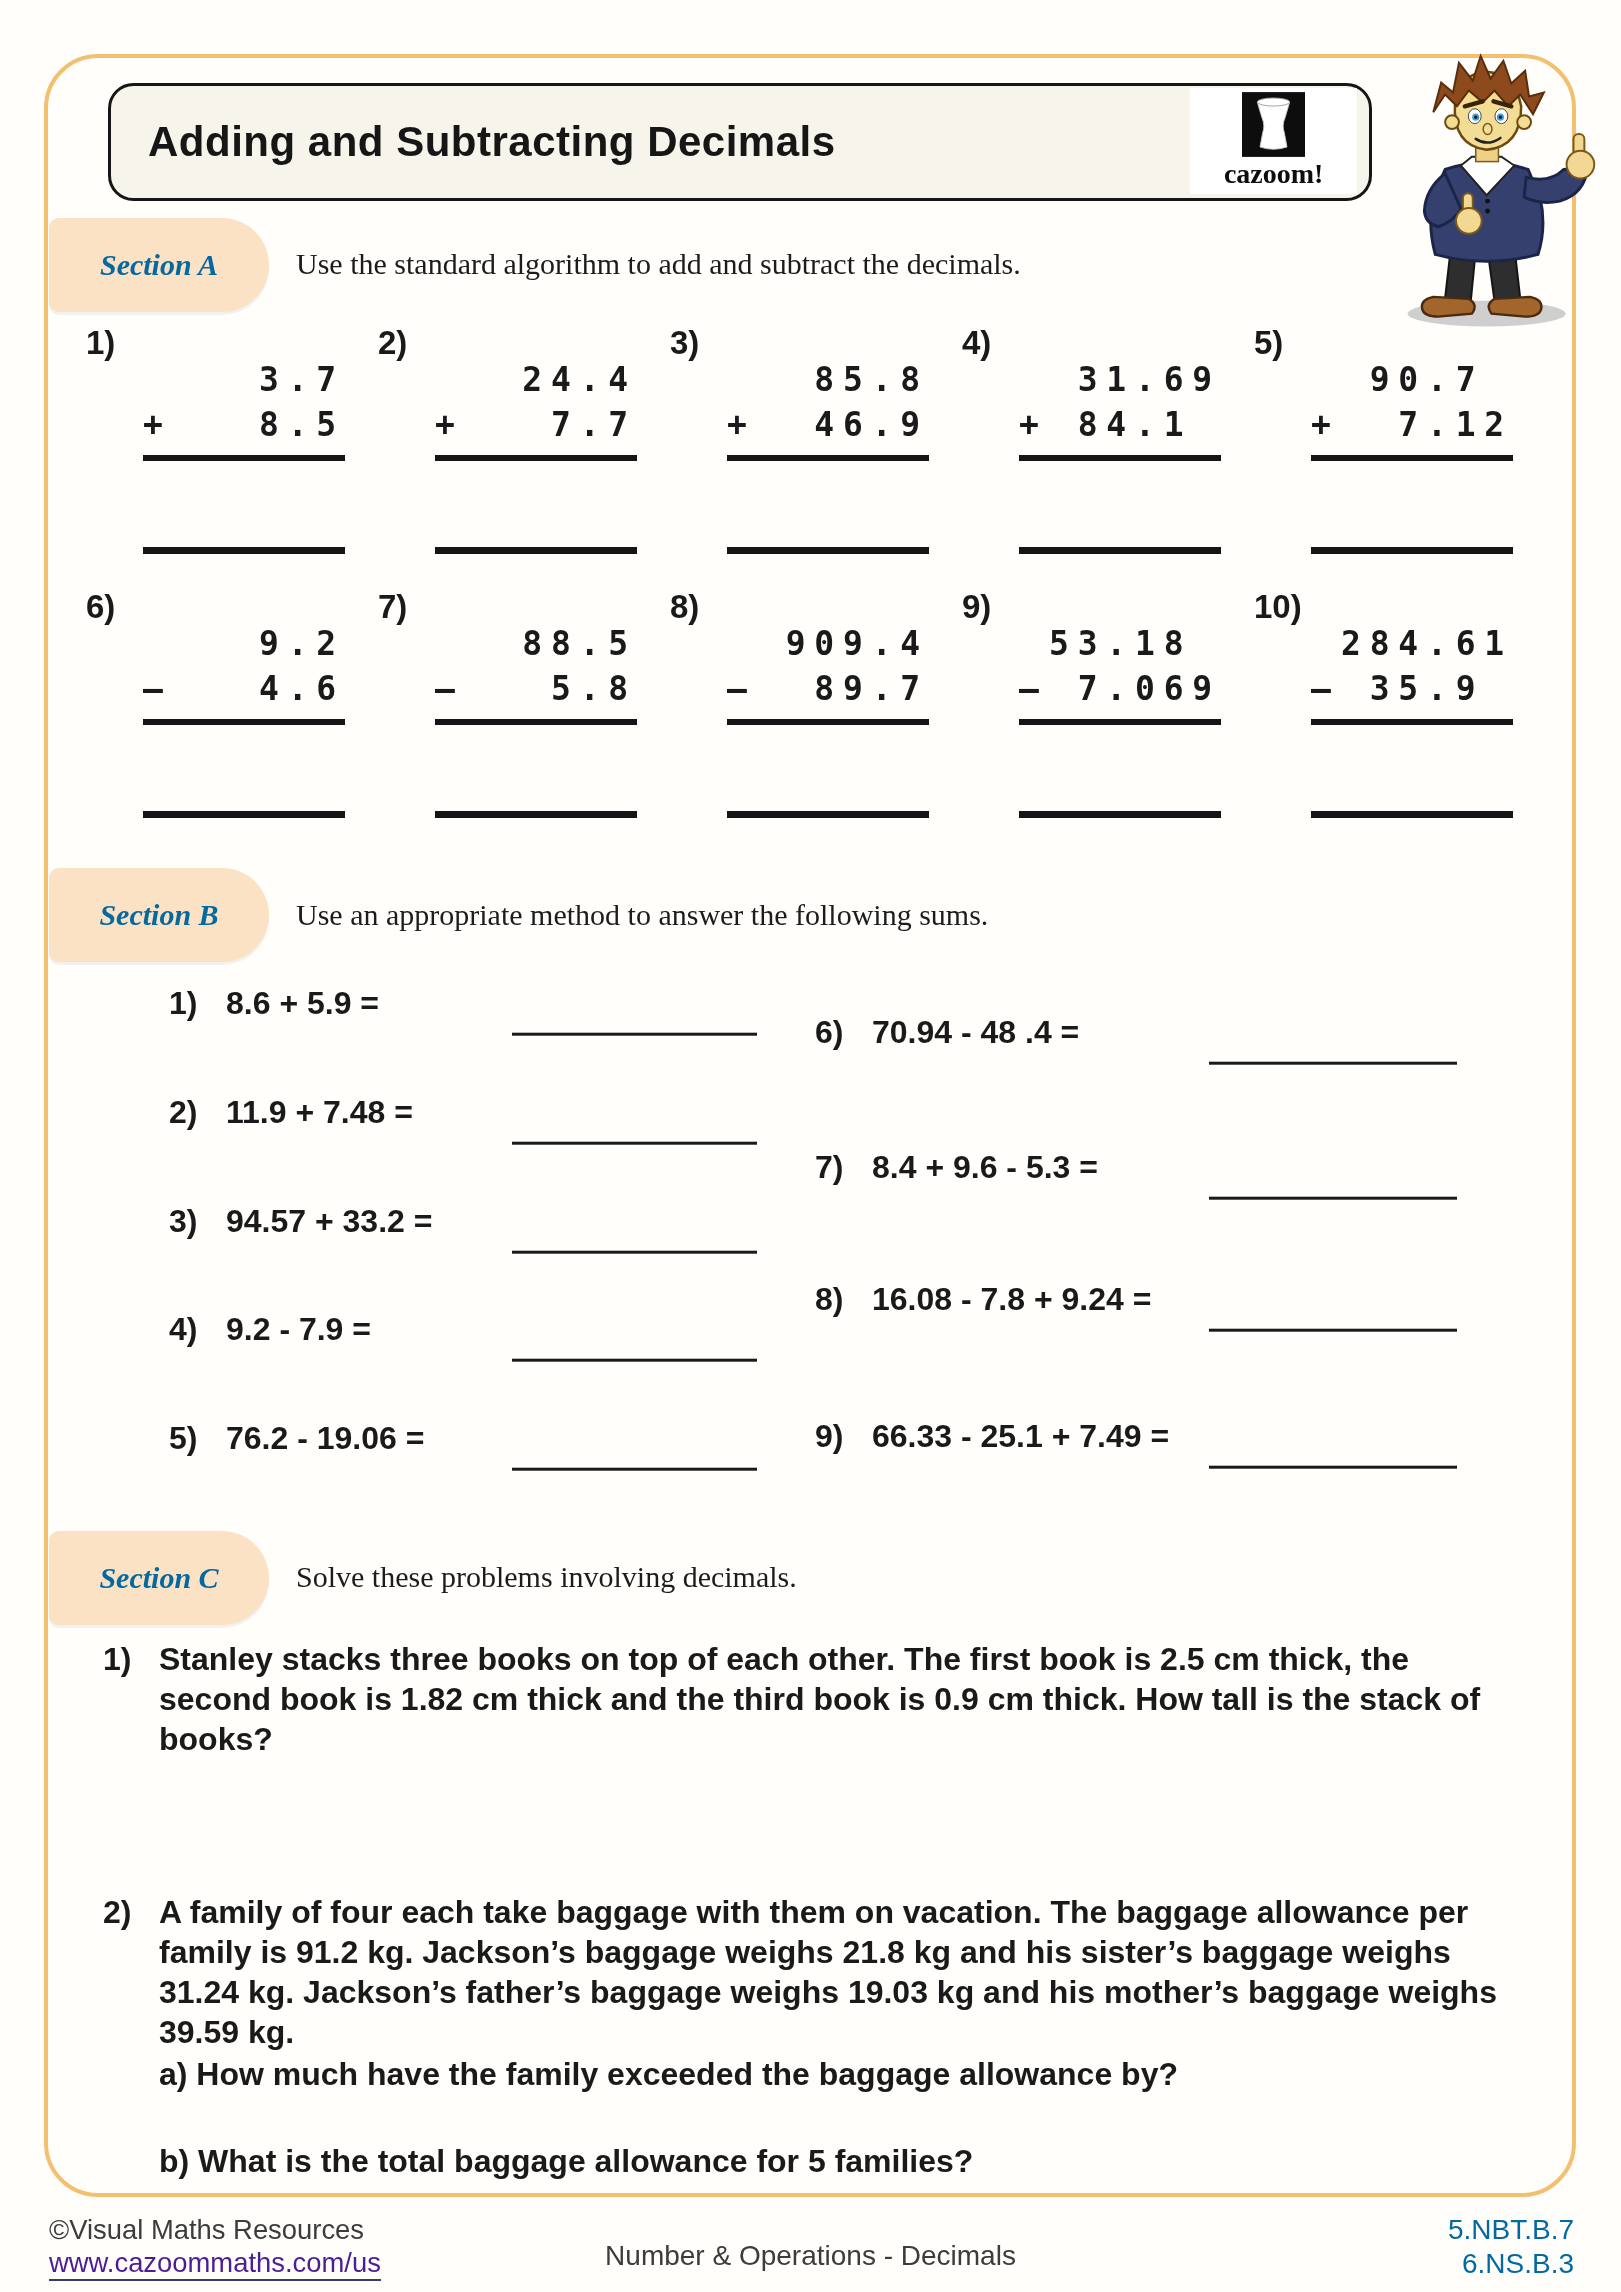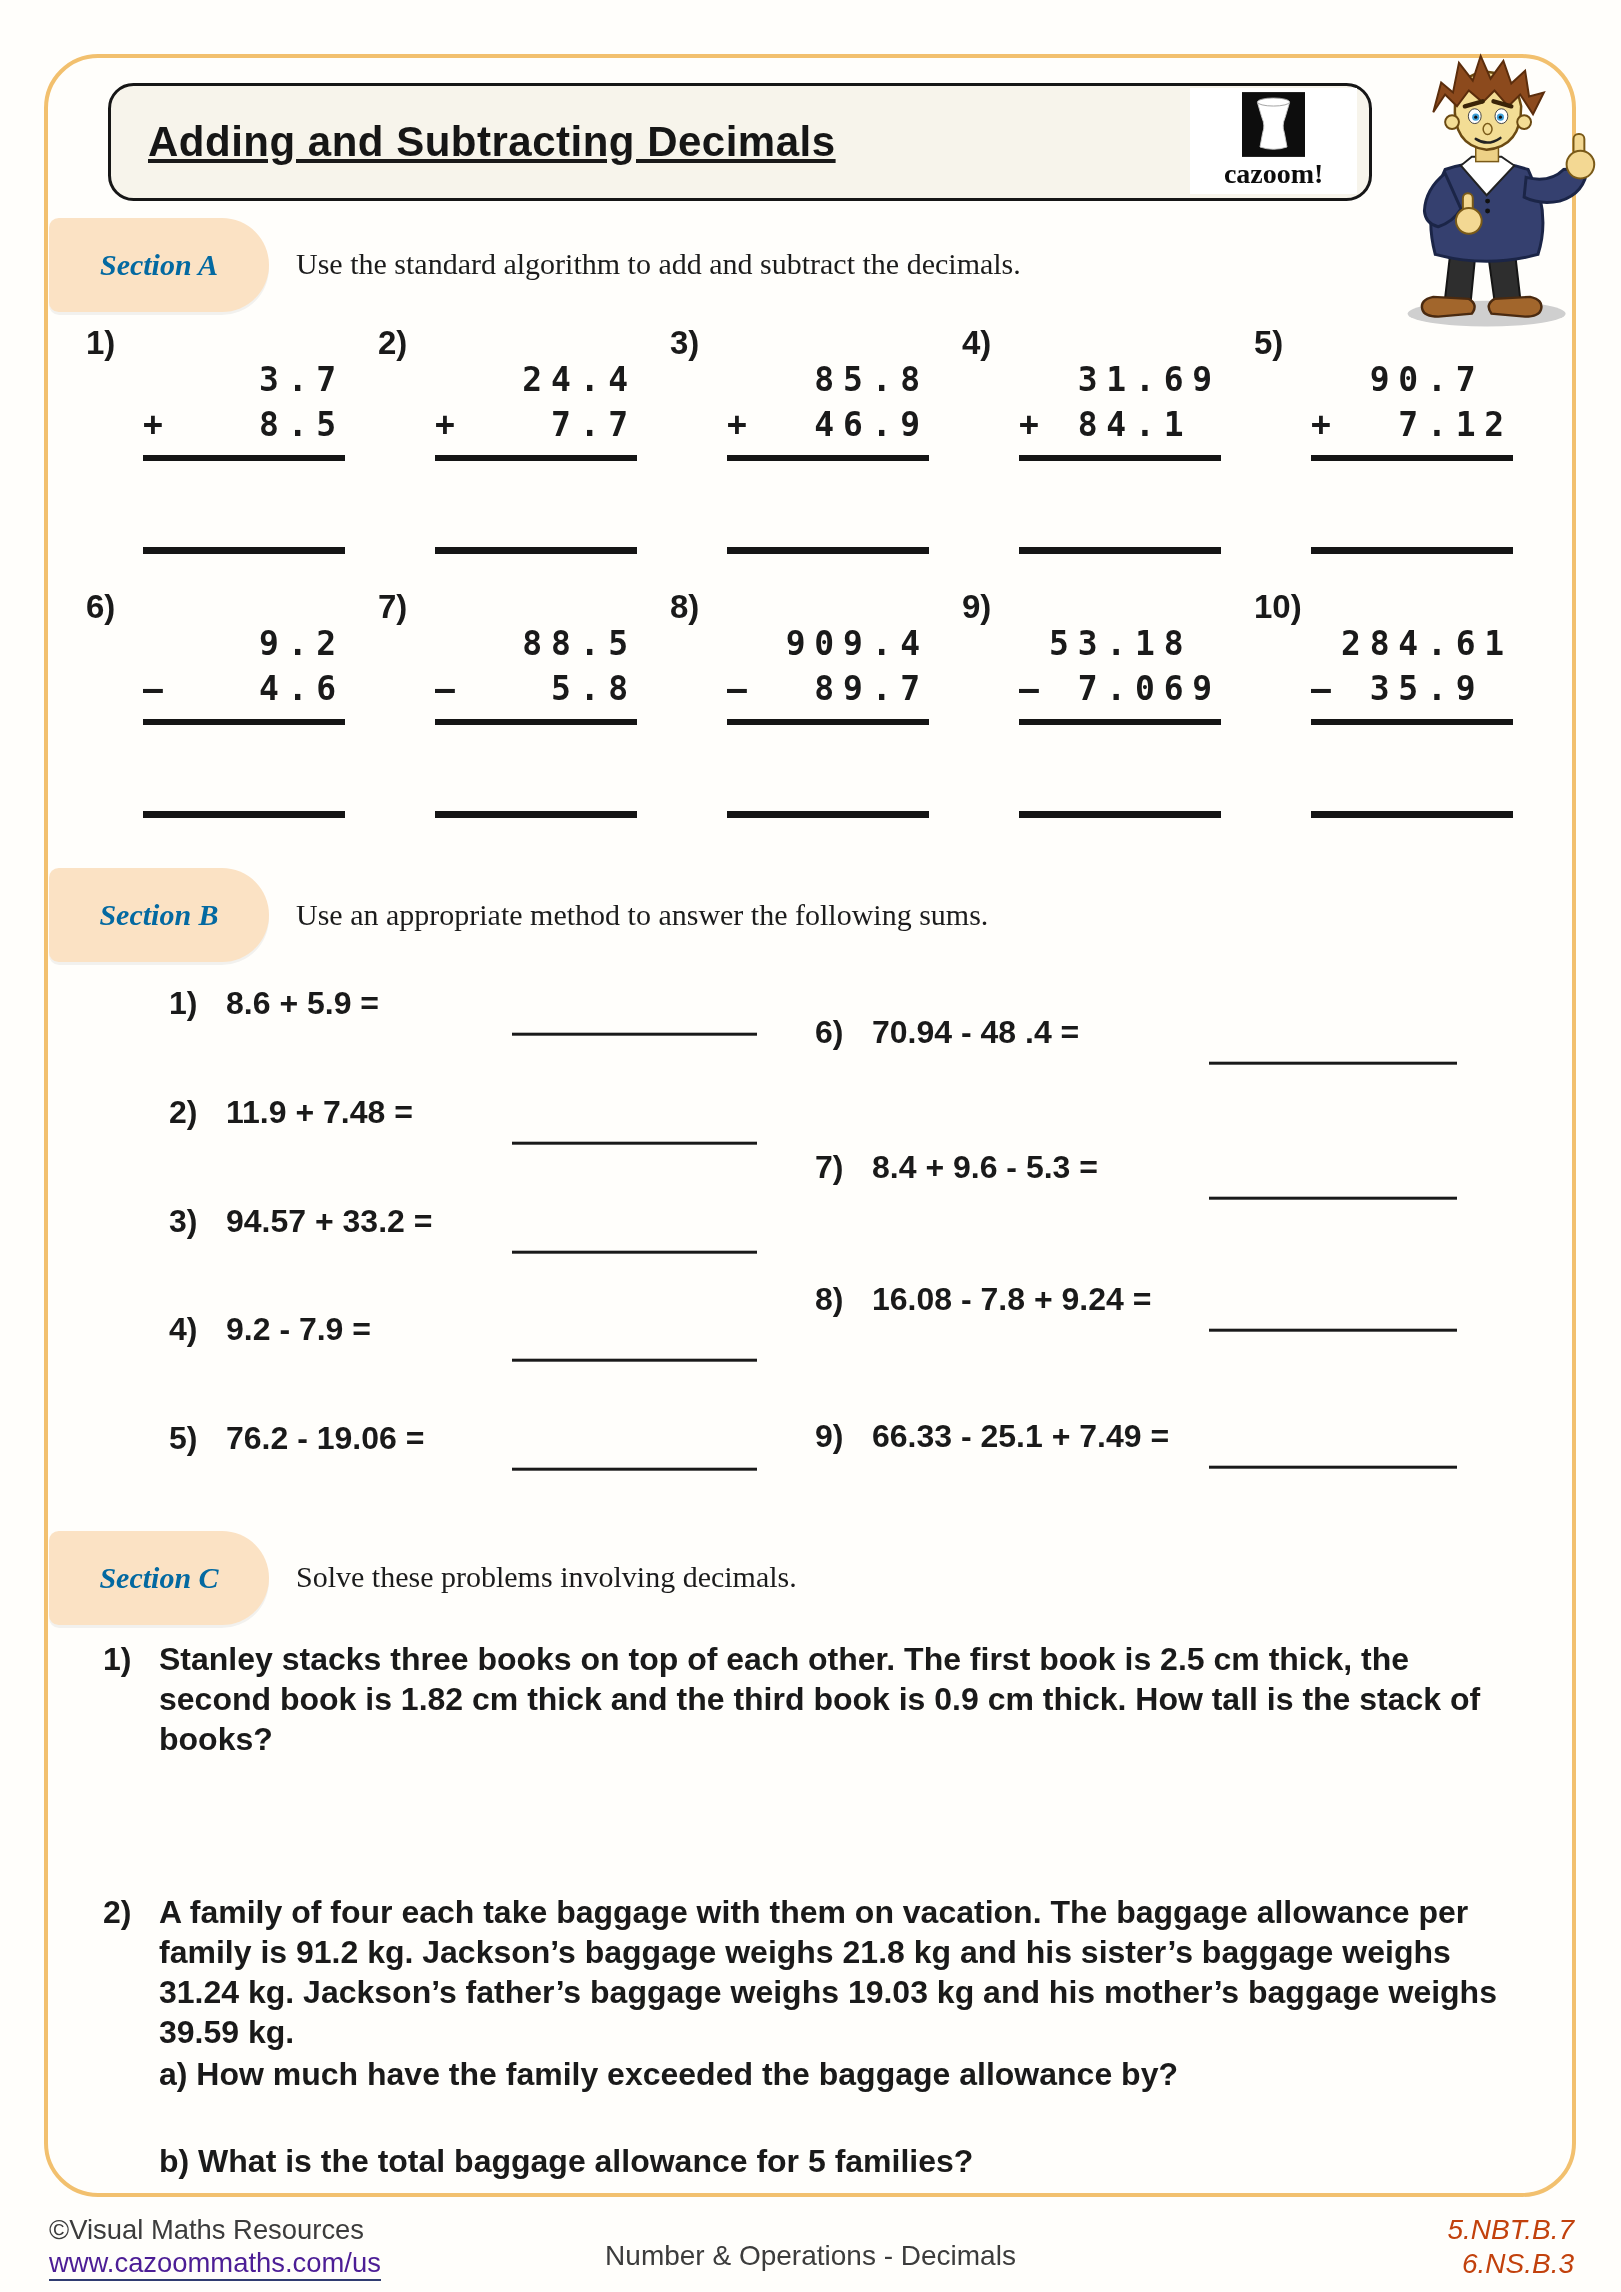--- a/index.html
+++ b/index.html
@@ -5,21 +5,21 @@
   html,body{margin:0;padding:0;background:#ffffff;}
   .page{position:relative;width:1621px;height:2293px;background:#fffefb;
         font-family:"Liberation Sans", sans-serif;color:#1a1a1a;overflow:hidden;}
 
   .border-frame{position:absolute;left:44px;top:54px;width:1524px;height:2135px;
         border:4.9px solid #F2C06E;border-radius:54px;background:transparent;}
 
   
   .title-box{position:absolute;left:108px;top:83px;width:1264px;height:118px;
         background:#F7F4EB;border:3.9px solid #161616;border-radius:25.5px;
-        display:flex;align-items:center;box-sizing:border-box;text-decoration:underline;}
+        display:flex;align-items:center;box-sizing:border-box;}
   .title-box h1{margin:0 0 0 37px;font-size:42px;font-weight:bold;letter-spacing:0.5px;color:#161616;}
   .logo{position:absolute;right:11.8px;top:2px;width:167px;height:106px;background:#ffffff;
         display:flex;flex-direction:column;align-items:center;justify-content:center;text-align:center;}
   .logo svg{width:63px;height:65px;}
   .logo-text{font-family:"Liberation Serif", serif;font-weight:bold;font-size:28px;color:#0d0d0d;margin-top:1px;}
 
   
   .character{position:absolute;left:1376px;top:51px;width:237px;height:280px;z-index:5;}
 
   
@@ -64,21 +64,21 @@
   .c-part{margin-top:2px !important;}
   .c-part-b{margin-top:47px !important;}
 
   
   .f-left{position:absolute;left:49px;top:2213px;font-size:27.4px;color:#3c3c3c;line-height:33px;}
   .f-url{display:inline-block;color:#4c1d95;border-bottom:2.9px solid #2F3C70;text-decoration:none;
         font-size:27.4px;cursor:pointer;}
   .f-center{position:absolute;left:0;top:2240px;width:1621px;text-align:center;
         font-size:28px;color:#3c3c3c;}
   .f-right{position:absolute;right:47px;top:2213px;text-align:right;font-size:28px;
-        color:#c2410c;line-height:34px;font-style:italic;}
+        color:#0369a1;line-height:34px;}
 </style>
 </head>
 <body>
 
 <div class="page">
 
   <div class="border-frame"></div>
 
   <header class="title-box">
     <h1>Adding and Subtracting Decimals</h1>

